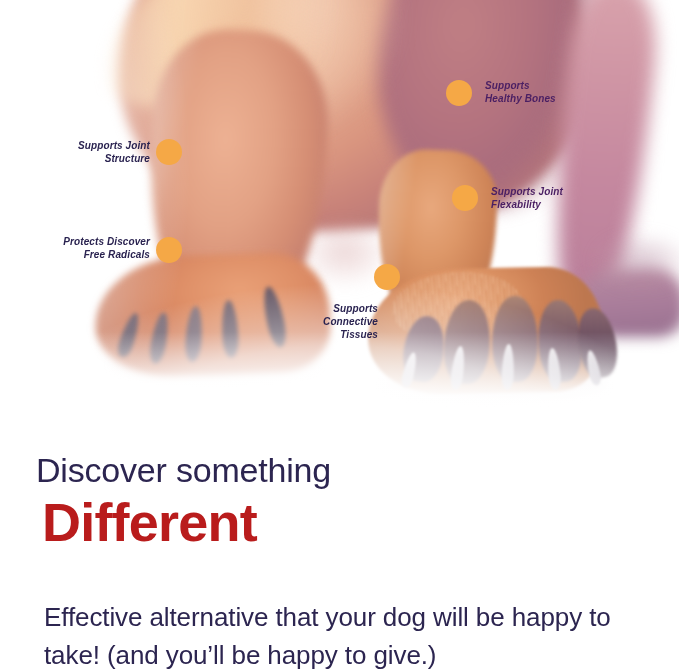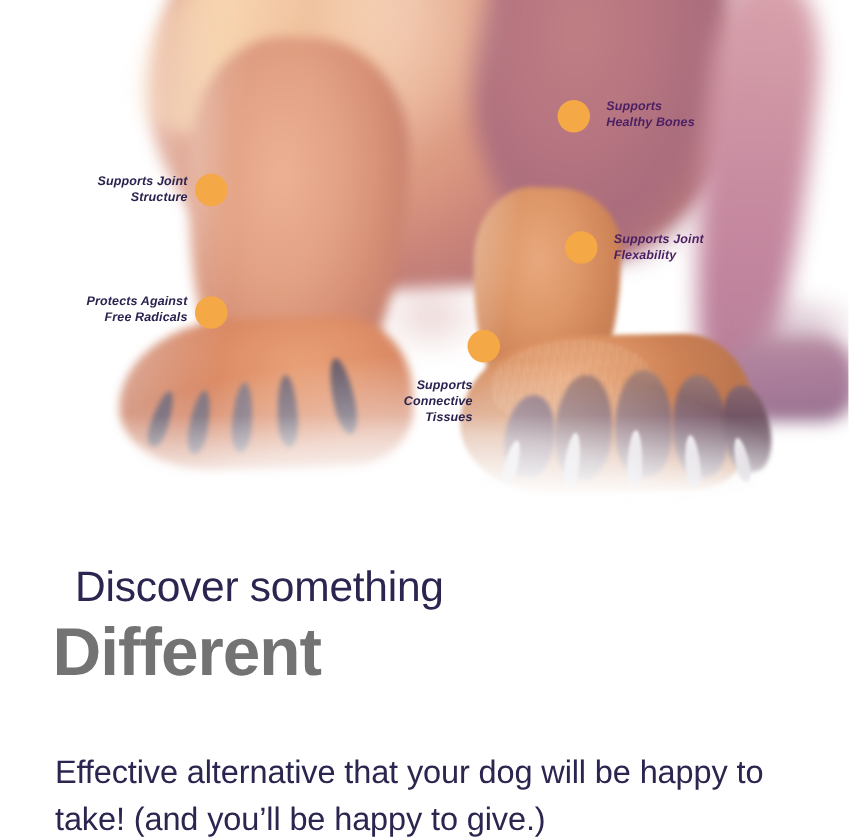--- a/index.html
+++ b/index.html
@@ -179,29 +179,29 @@
     letter-spacing:.1px;
     white-space:pre-line;
   }
   .callout.navy{color:#2a2350;}
   .callout.purple{color:#4a1f63;}
   .callout.right{text-align:right;}
   .callout.left{text-align:left;}
 
   
   .headline{
-    position:absolute;left:60px;top:452px;
+    position:absolute;left:36px;top:452px;
     font-size:34px;line-height:1.08;
     font-weight:400;color:#2c2550;
     letter-spacing:-.2px;
   }
   .headline-strong{
     position:absolute;left:42px;top:494px;
     font-size:54px;line-height:1.05;
-    font-weight:700;color:#737373;
+    font-weight:700;color:#b91c1c;
     letter-spacing:-.8px;
   }
   .subcopy{
     position:absolute;left:44px;top:598px;width:610px;
     font-size:26px;line-height:1.47;
     font-weight:400;color:#2c2550;
     letter-spacing:-.1px;
   }
 </style>
 </head>
@@ -249,21 +249,21 @@
     </div>
 
     <span class="dot" id="dot0" style="left: 156px; top: 139px; width: 26px; height: 26px; background: rgb(245, 168, 70);"></span>
     <span class="dot" id="dot1" style="left: 156px; top: 237px; width: 26px; height: 26px; background: rgb(245, 168, 70);"></span>
     <span class="dot" id="dot2" style="left: 446px; top: 80px; width: 26px; height: 26px; background: rgb(245, 168, 70);"></span>
     <span class="dot" id="dot3" style="left: 452px; top: 185px; width: 26px; height: 26px; background: rgb(245, 168, 70);"></span>
     <span class="dot" id="dot4" style="left: 374px; top: 264px; width: 26px; height: 26px; background: rgb(245, 168, 70);"></span>
 
     <div class="callout navy right" id="lbl0" style="left: 0px; top: 140px; width: 150px; color: rgb(42, 35, 80);">Supports Joint
 Structure</div>
-    <div class="callout navy right" id="lbl1" style="left: 0px; top: 236px; width: 150px; color: rgb(42, 35, 80);">Protects Against
+    <div class="callout navy right" id="lbl1" style="left: 0px; top: 236px; width: 150px; color: rgb(42, 35, 80);">Protects Discover
 Free Radicals</div>
     <div class="callout purple left" id="lbl2" style="left: 485px; top: 80px; width: 190px; color: rgb(74, 31, 99);">Supports
 Healthy Bones</div>
     <div class="callout purple left" id="lbl3" style="left: 491px; top: 186px; width: 190px; color: rgb(74, 31, 99);">Supports Joint
 Flexability</div>
     <div class="callout navy right" id="lbl4" style="left: 258px; top: 303px; width: 120px; color: rgb(42, 35, 80);">Supports
 Connective
 Tissues</div>
   </div>
 

